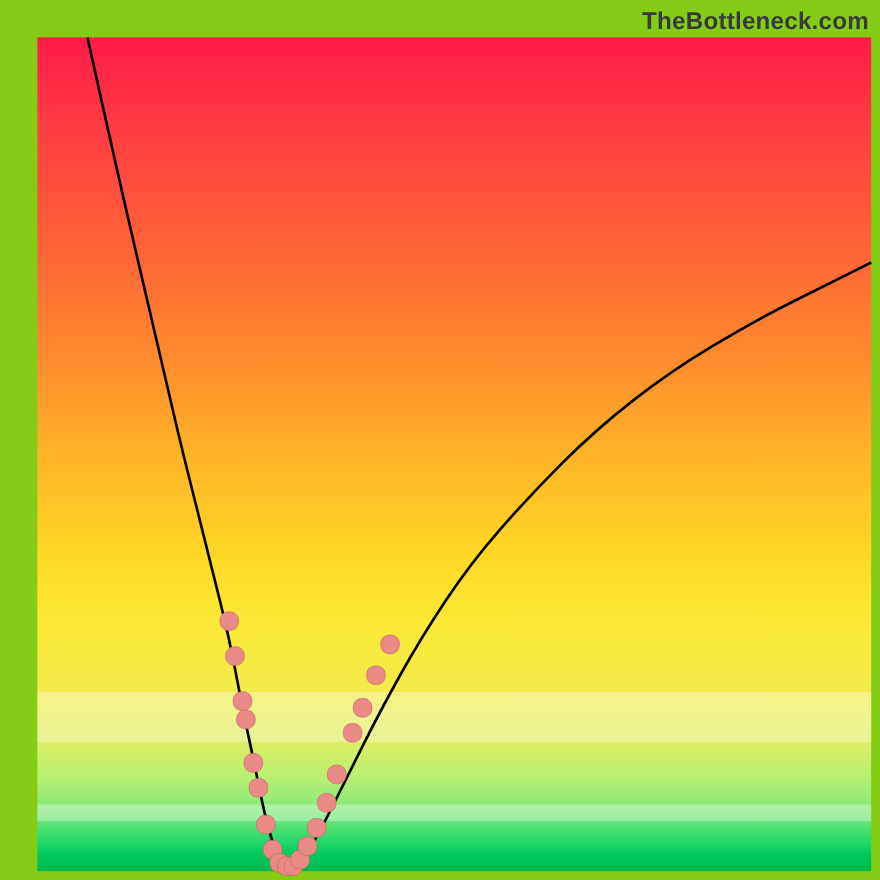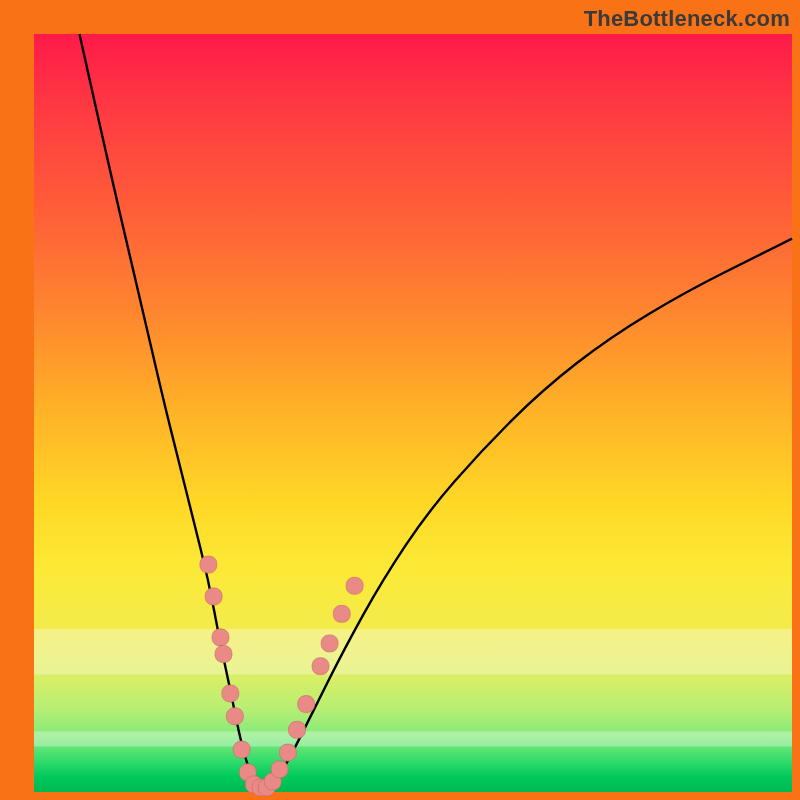--- a/index.html
+++ b/index.html
@@ -10,21 +10,21 @@
     overflow: hidden;
     background: #000;
     font-family: Arial, Helvetica, sans-serif;
   }
   .frame {
     position: absolute;
     left: 0;
     top: 0;
     width: 800px;
     height: 800px;
-    background: #f97316;
+    background: #84cc16;
   }
   .plot-area {
     position: absolute;
     left: 34px;
     top: 34px;
     width: 758px;
     height: 758px;
     
     background: linear-gradient(
       to bottom,

